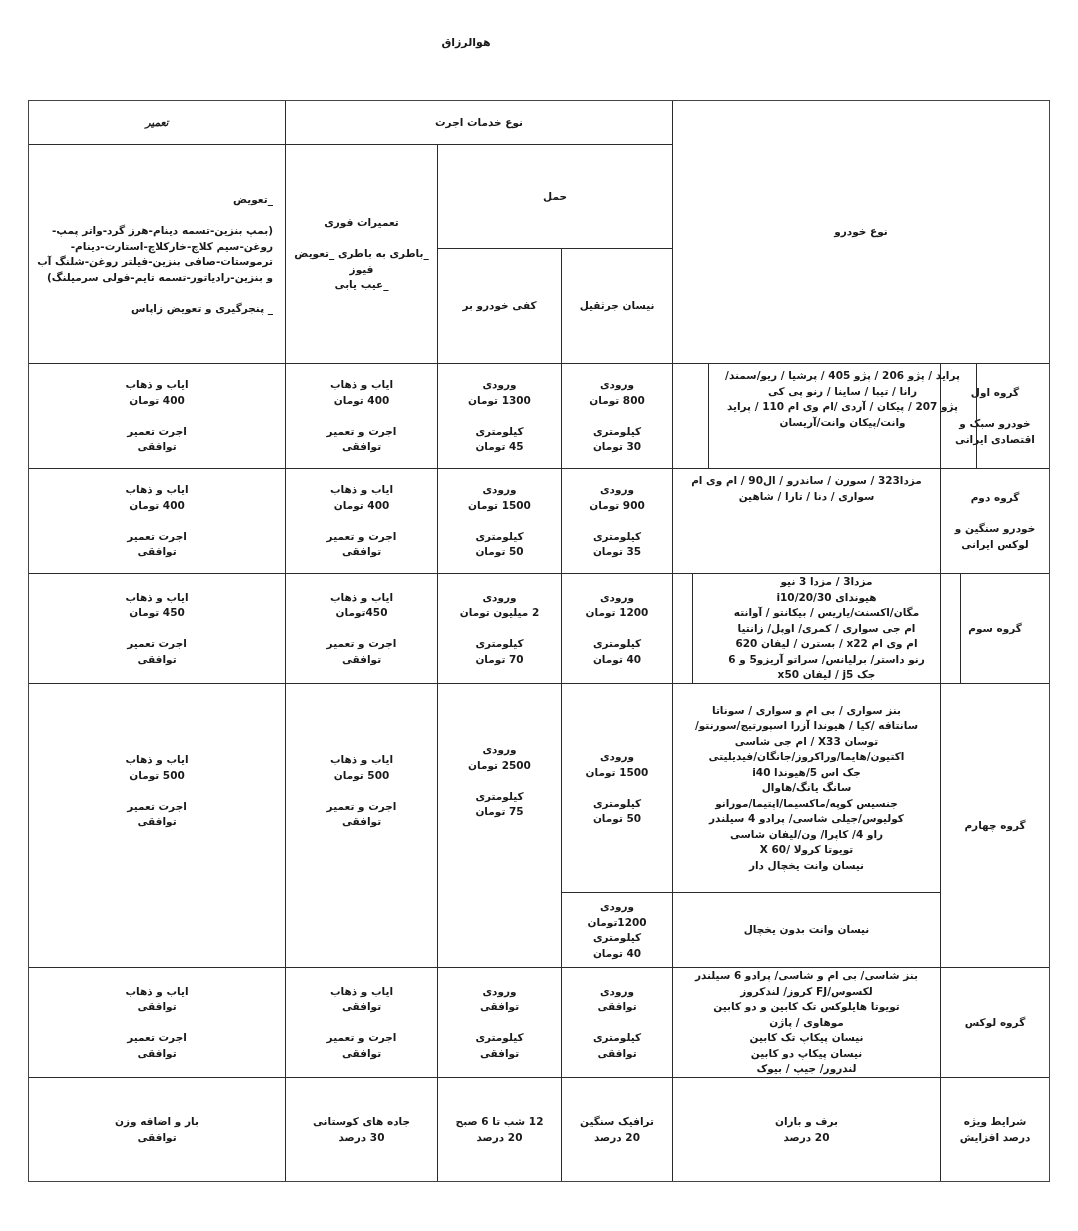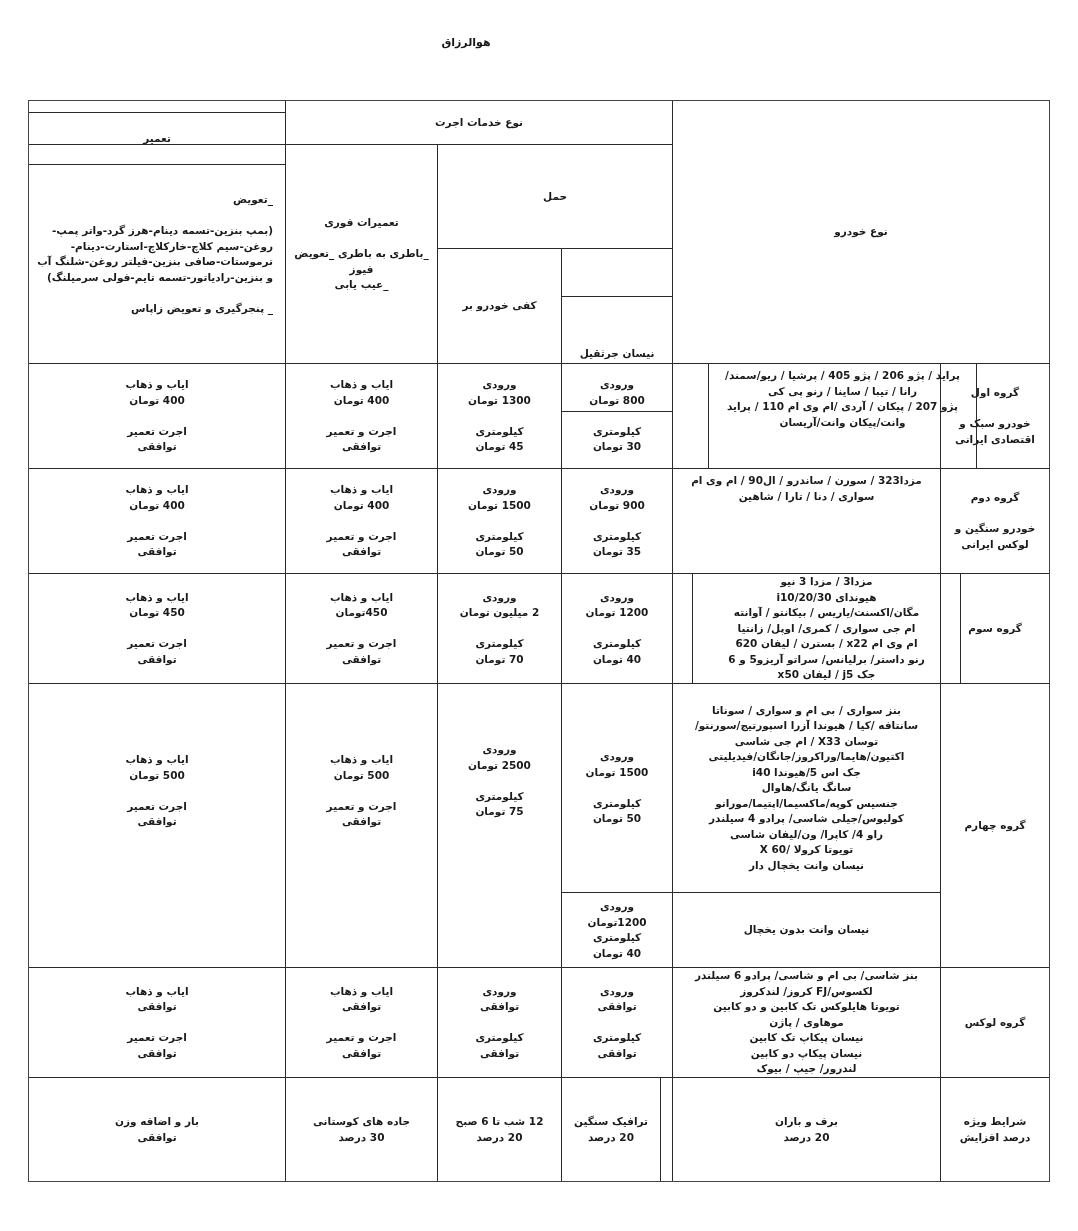--- a/index.html
+++ b/index.html
@@ -14,36 +14,36 @@
   .cell.right { justify-content:flex-start; text-align:right; padding-right:12px; }
   .cell.top { align-items:flex-start; padding-top:4px; }
   .outer { position:absolute; left:28px; top:100px; width:1022px; height:1082px;
            border:1.5px solid #444; box-sizing:border-box; pointer-events:none; }
 </style>
 </head>
 <body>
 
 <div class="title">هوالرزاق</div>
 
-<div class="cell" style="left:28px;top:112px;width:258px;height:53px;">تعمیر</div>
+<div class="cell" style="left:28px;top:100px;width:258px;height:45px;font-style:italic;">تعمیر</div>
 <div class="cell" style="left:285px;top:100px;width:388px;height:45px;">نوع خدمات اجرت</div>
 <div class="cell" style="left:672px;top:100px;width:378px;height:264px;">نوع خودرو</div>
 
 <div class="cell right" style="left:28px;top:144px;width:258px;height:220px;">_تعویض
 
 (بمپ بنزین-تسمه دینام-هرز گرد-واتر پمپ-روغن-سیم کلاچ-خارکلاچ-استارت-دینام-ترموستات-صافی بنزین-فیلتر روغن-شلنگ آب و بنزین-رادیاتور-تسمه تایم-فولی سرمیلنگ)
 
 _ پنجرگیری و تعویض زاپاس</div>
 <div class="cell" style="left:285px;top:144px;width:153px;height:220px;">تعمیرات فوری
 
 _باطری به باطری _تعویض فیوز
 _عیب یابی</div>
 <div class="cell" style="left:437px;top:144px;width:236px;height:105px;">حمل</div>
 <div class="cell" style="left:437px;top:248px;width:125px;height:116px;">کفی خودرو بر</div>
-<div class="cell" style="left:561px;top:248px;width:112px;height:116px;margin-top:48px;">نیسان جرثقیل</div>
+<div class="cell" style="left:561px;top:248px;width:112px;height:116px;">نیسان جرثقیل</div>
 
 <div class="cell" style="left:940px;top:363px;width:110px;height:106px;">گروه اول
 
 خودرو سبک و اقتصادی ایرانی</div>
 <div class="cell top" style="left:672px;top:363px;width:269px;height:106px;margin-left:36px;">پراید / پژو 206 / پژو 405 / پرشیا / ریو/سمند/ رانا / تیبا / ساینا / رنو پی کی
 پژو 207 / پیکان / آردی  /ام وی ام 110 / پراید وانت/پیکان وانت/آریسان</div>
 <div class="cell" style="left:561px;top:363px;width:112px;height:106px;">ورودی
 800 تومان
 
 کیلومتری
@@ -180,21 +180,21 @@
 <div class="cell" style="left:28px;top:967px;width:258px;height:111px;">ایاب و ذهاب
 توافقی
 
 اجرت تعمیر
 توافقی</div>
 
 <div class="cell" style="left:940px;top:1077px;width:110px;height:105px;">شرایط ویژه
 درصد افزایش</div>
 <div class="cell" style="left:672px;top:1077px;width:269px;height:105px;">برف و باران
 20 درصد</div>
-<div class="cell" style="left:561px;top:1077px;width:100px;height:105px;">ترافیک سنگین
+<div class="cell" style="left:561px;top:1077px;width:112px;height:105px;">ترافیک سنگین
 20 درصد</div>
 <div class="cell" style="left:437px;top:1077px;width:125px;height:105px;">12 شب تا 6 صبح
 20 درصد</div>
 <div class="cell" style="left:285px;top:1077px;width:153px;height:105px;">جاده های کوستانی
 30 درصد</div>
 <div class="cell" style="left:28px;top:1077px;width:258px;height:105px;">بار و اضافه وزن
 توافقی</div>
 
 <div class="outer"></div>
 

